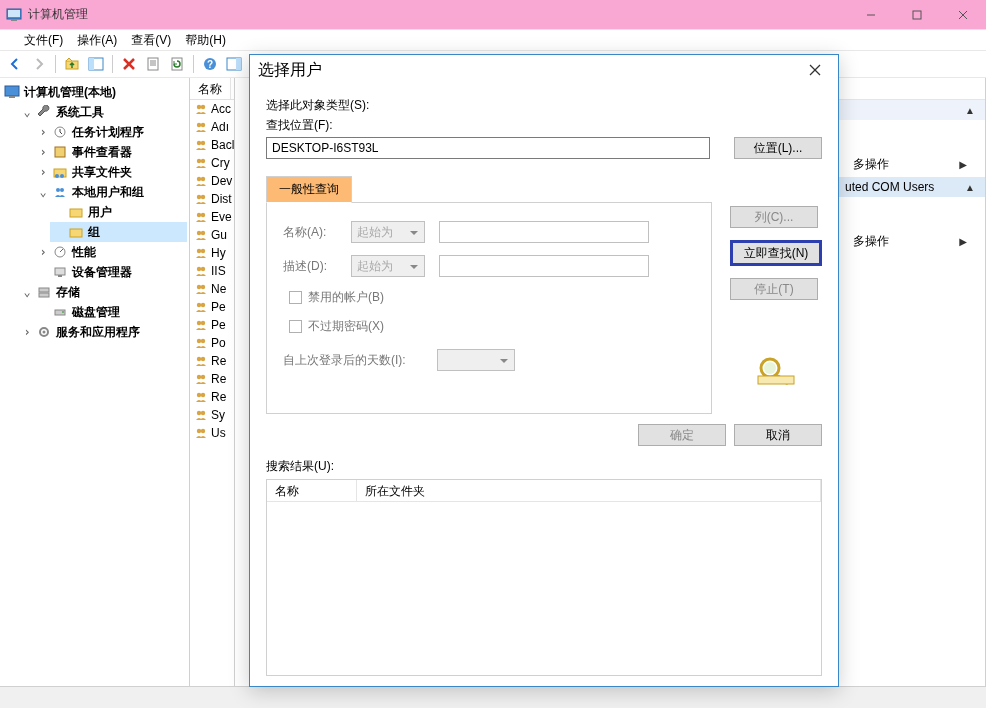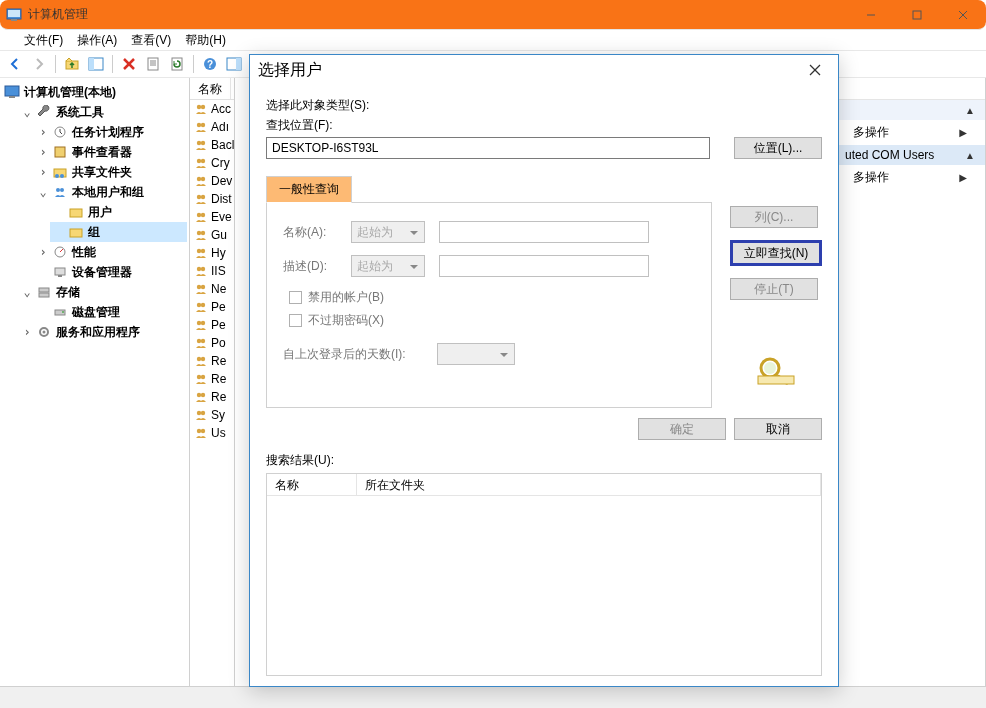--- a/index.html
+++ b/index.html
@@ -1,19 +1,19 @@
 <!DOCTYPE html>
 <html><head>
 <meta charset="utf-8">
 <style>
 * { box-sizing: border-box; margin: 0; padding: 0; font-family: "Microsoft YaHei", "Segoe UI", Tahoma, sans-serif; }
 body { background: #fff; width: 986px; height: 708px; overflow: hidden; font-size: 12px; color: #000; position: relative; }
 
 
-.titlebar { height: 30px; background: #f97316; border-bottom: 1px solid #e5e5e5; display: flex; align-items: center; padding-left: 6px; border-radius: 8px; }
+.titlebar { height: 30px; background: #f9a8d4; border-bottom: 1px solid #e5e5e5; display: flex; align-items: center; padding-left: 6px; }
 .titlebar .icon { width: 16px; height: 16px; margin-right: 6px; }
 .titlebar .title { flex: 1; font-size: 12px; color: #333; }
 .winbtns { display: flex; height: 100%; }
 .winbtn { width: 46px; display: flex; align-items: center; justify-content: center; color: #555; cursor: pointer; }
 
 
 .menubar { height: 20px; background: #fff; display: flex; align-items: center; padding: 0 24px; gap: 14px; font-size: 12px; }
 .menubar span { cursor: default; }
 
 
@@ -38,21 +38,21 @@
 .tree .lbl { padding: 0 2px; }
 .tree ul { list-style: none; padding-left: 16px; }
 
 
 .list-header { height: 22px; background: #fff; border-bottom: 1px solid #e0e0e0; display: flex; }
 .list-header .col { padding: 3px 8px; border-right: 1px solid #e5e5e5; font-weight: normal; }
 .list-body { }
 .list-body .item { display: flex; align-items: center; height: 18px; padding: 0 4px; gap: 3px; white-space: nowrap; overflow: hidden; }
 .grp-icon { width: 14px; height: 14px; flex-shrink: 0; }
 .actions-pane .section-hdr { background: #e8eef7; padding: 3px 10px; display: flex; justify-content: space-between; align-items: center; cursor: default; }
-.actions-pane .section-item { padding: 4px 18px; display: flex; align-items: center; gap: 6px; cursor: default; }
+.actions-pane .section-item { padding: 4px 18px; display: flex; align-items: center; gap: 6px; cursor: default; margin-top: 32px; }
 .actions-pane .tri { font-size: 10px; color: #333; }
 
 
 .statusbar { height: 22px; background: #f0f0f0; border-top: 1px solid #d0d0d0; }
 
 
 .dialog { position: absolute; left: 249px; top: 54px; width: 590px; height: 633px; background: #fff; border: 1px solid #3a87c7; box-shadow: 0 4px 20px rgba(0,0,0,0.2); z-index: 100; display: flex; flex-direction: column; }
 .dlg-title { height: 30px; display: flex; align-items: center; padding: 0 8px; }
 .dlg-title .t { flex: 1; font-size: 16px; }
 .dlg-title .close { width: 30px; height: 100%; display: flex; align-items: center; justify-content: center; cursor: pointer; font-size: 14px; }
@@ -68,21 +68,21 @@
 .tab-strip { display: flex; position: relative; top: 1px; z-index: 2; }
 .tab { border: 1px solid #d0d0d0; border-bottom: 1px solid #fff; background: #fdba74; padding: 4px 12px; font-size: 12px; cursor: default; }
 .tab-content { border: 1px solid #d0d0d0; padding: 18px 16px 10px 16px; position: relative; }
 .tab-inner-row { display: flex; align-items: center; margin-bottom: 12px; gap: 14px; }
 .tab-inner-row .l { width: 54px; color: #777; font-size: 12px; }
 .combo { width: 74px; height: 22px; border: 1px solid #c0c0c0; background: #efefef; display: flex; align-items: center; padding: 0 5px; font-size: 12px; color: #777; position: relative; }
 .combo::after { content: ""; position: absolute; right: 6px; top: 9px; border-left: 4px solid transparent; border-right: 4px solid transparent; border-top: 4px solid #888; }
 .combo.disabled { color: #aaa; }
 .combo-wide { width: 78px; }
 .txt { flex: 1; max-width: 210px; height: 22px; border: 1px solid #c0c0c0; background: #fff; }
-.chk-row { display: flex; align-items: center; gap: 6px; margin: 6px 0 6px 6px; color: #777; }
+.chk-row { display: flex; align-items: center; gap: 6px; margin: 12px 0 6px 6px; color: #777; }
 .chk { width: 13px; height: 13px; border: 1px solid #b0b0b0; background: #fff; }
 
 .dlg-lower-btns { display: flex; justify-content: flex-end; gap: 8px; margin: 10px 0 8px 0; }
 
 .results-label { font-size: 12px; margin: 4px 0; }
 .results-grid { flex: 1; border: 1px solid #d0d0d0; }
 .results-hdr { height: 22px; display: flex; background: #fff; border-bottom: 1px solid #e5e5e5; }
 .results-hdr .rcol { border-right: 1px solid #e5e5e5; padding: 3px 8px; font-size: 12px; }
 
 svg { display: block; }

